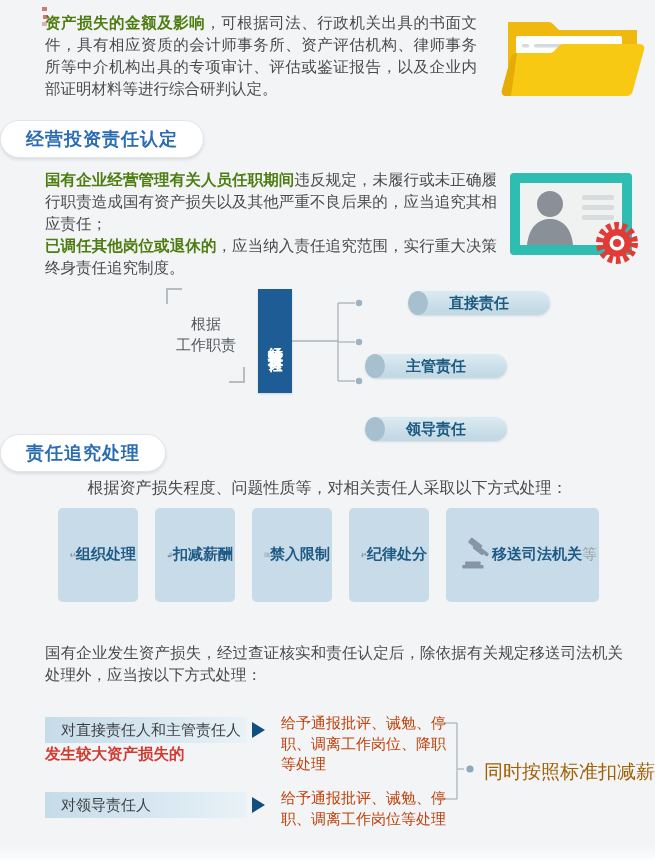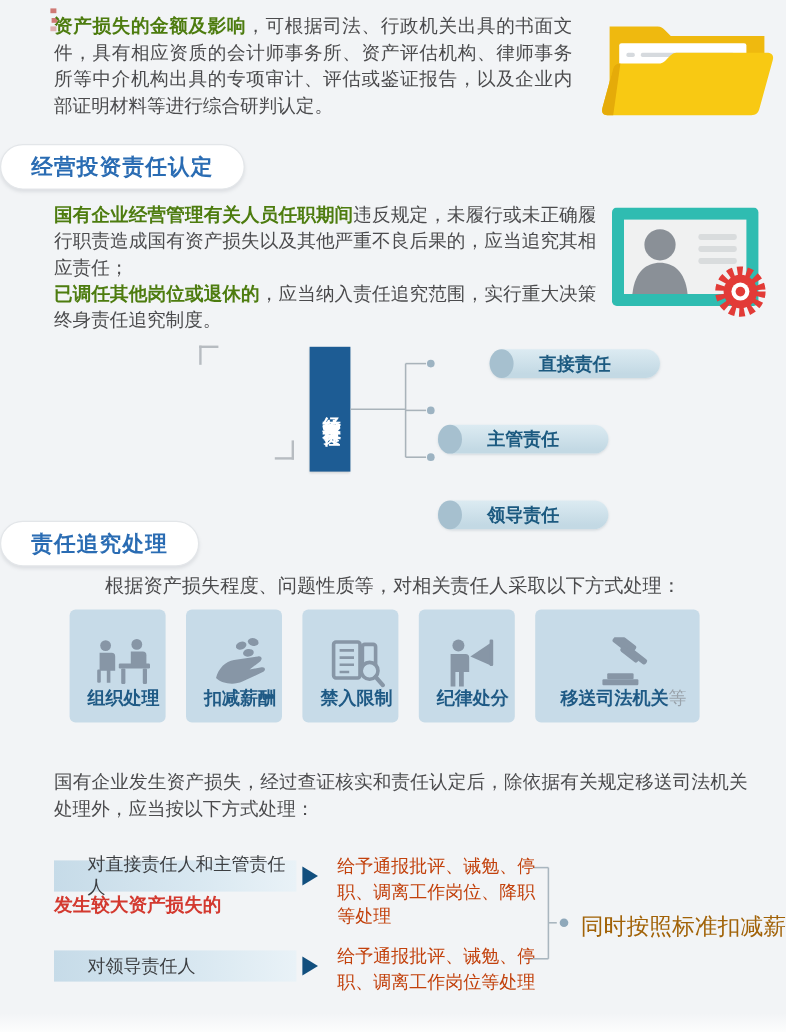--- a/index.html
+++ b/index.html
@@ -40,30 +40,30 @@
     position:relative;
   }
   .pill .cap {
     position:absolute; left:0; top:0; width:20px; height:24px;
     border-radius:50%; background:#a6c0cf;
   }
   
   .measures { left:58px; top:508px; display:flex; gap:17px; }
   .mbox {
     height:94px; background:#c7dbe8; border-radius:5px;
-    display:flex; flex-direction:column; align-items:center; justify-content:flex-end;
+    display:flex; flex-direction:row; align-items:center; justify-content:center;
     padding:9px 2px 10px 12px;
   }
   .mbox .lbl { font-size:15px; font-weight:bold; color:#1f5a85; white-space:nowrap; }
   .mbox .lbl .suffix { color:#9aa3ab; font-weight:normal; }
   
   .rowbar {
     width:202px; height:26px;
     background:linear-gradient(90deg,#c6dbe8 0%,#d9e8f1 60%,#e9f2f7 100%);
-    display:flex; align-items:center; padding-left:28px;
+    display:flex; align-items:center; padding-left:16px;
     font-size:15px; color:#3c3f42;
   }
   .tri {
     width:0; height:0;
     border-left:13px solid #124f7e;
     border-top:8px solid transparent;
     border-bottom:8px solid transparent;
   }
   .action { width:176px; font-size:15px; line-height:20.5px; color:#c2410c; }
   .sidenote { font-size:19px; color:#a16207; white-space:nowrap; }
@@ -122,20 +122,24 @@
         <circle cx="107" cy="70" r="17" fill="none" stroke="#e23b37" stroke-width="8" stroke-dasharray="4.5 3.2"></circle>
         <circle cx="107" cy="70" r="14" fill="#e23b37"></circle>
         <circle cx="107" cy="70" r="7.5" fill="#ffffff"></circle>
         <circle cx="107" cy="70" r="4" fill="#e23b37"></circle>
       </g>
     </svg>
   </div>
 
   <div class="abs corner tl" style="left:166px; top:288px;"></div>
   <div class="abs corner br" style="left:229px; top:367px;"></div>
+  <div class="abs basis" style="left:156px; top:313px;">
+    <div>根据</div>
+    <div>工作职责</div>
+  </div>
 
   <div class="abs vbox" style="left:258px; top:289px;">经营投资责任</div>
 
   <svg class="abs" style="left:0; top:0; pointer-events:none;" width="655" height="860">
     <g stroke="#a9b3ba" stroke-width="1.3" fill="none">
       <path d="M292,341 H338"></path>
       <path d="M338,303 V381"></path>
       <path d="M338,303 H355"></path>
       <path d="M338,342 H355"></path>
       <path d="M338,381 H355"></path>
@@ -207,21 +211,21 @@
     </div>
     <div class="mbox" style="width:80px;">
       <svg width="48" height="42" viewBox="0 0 48 42" fill="#8796a6">
         <circle cx="12" cy="7" r="5"></circle>
         <path d="M6,14 h12 a3,3 0 0 1 3,3 v12 h-4.5 v12 h-4 v-12 h-3 v12 h-4 v-27 z"></path>
         <path d="M22,16 l18,-12 v20 l-18,-8 z"></path>
         <rect x="38" y="2" width="3" height="22" rx="1"></rect>
       </svg>
       <span class="lbl">纪律处分</span>
     </div>
-    <div class="mbox" style="width:137px;">
+    <div class="mbox" style="width:153px;">
       <svg width="48" height="42" viewBox="0 0 48 42" fill="#8796a6">
         <rect x="14" y="1" width="20" height="9" rx="2" transform="rotate(38 24 6)"></rect>
         <rect x="20" y="12" width="18" height="5" rx="2" transform="rotate(38 29 14)"></rect>
         <rect x="25" y="13" width="20" height="5" rx="2" transform="rotate(38 35 15)"></rect>
         <rect x="10" y="30" width="22" height="5" rx="1"></rect>
         <rect x="6" y="35" width="30" height="5" rx="1"></rect>
       </svg>
       <span class="lbl"><span>移送司法机关</span><span class="suffix">等</span></span>
     </div>
   </div>

